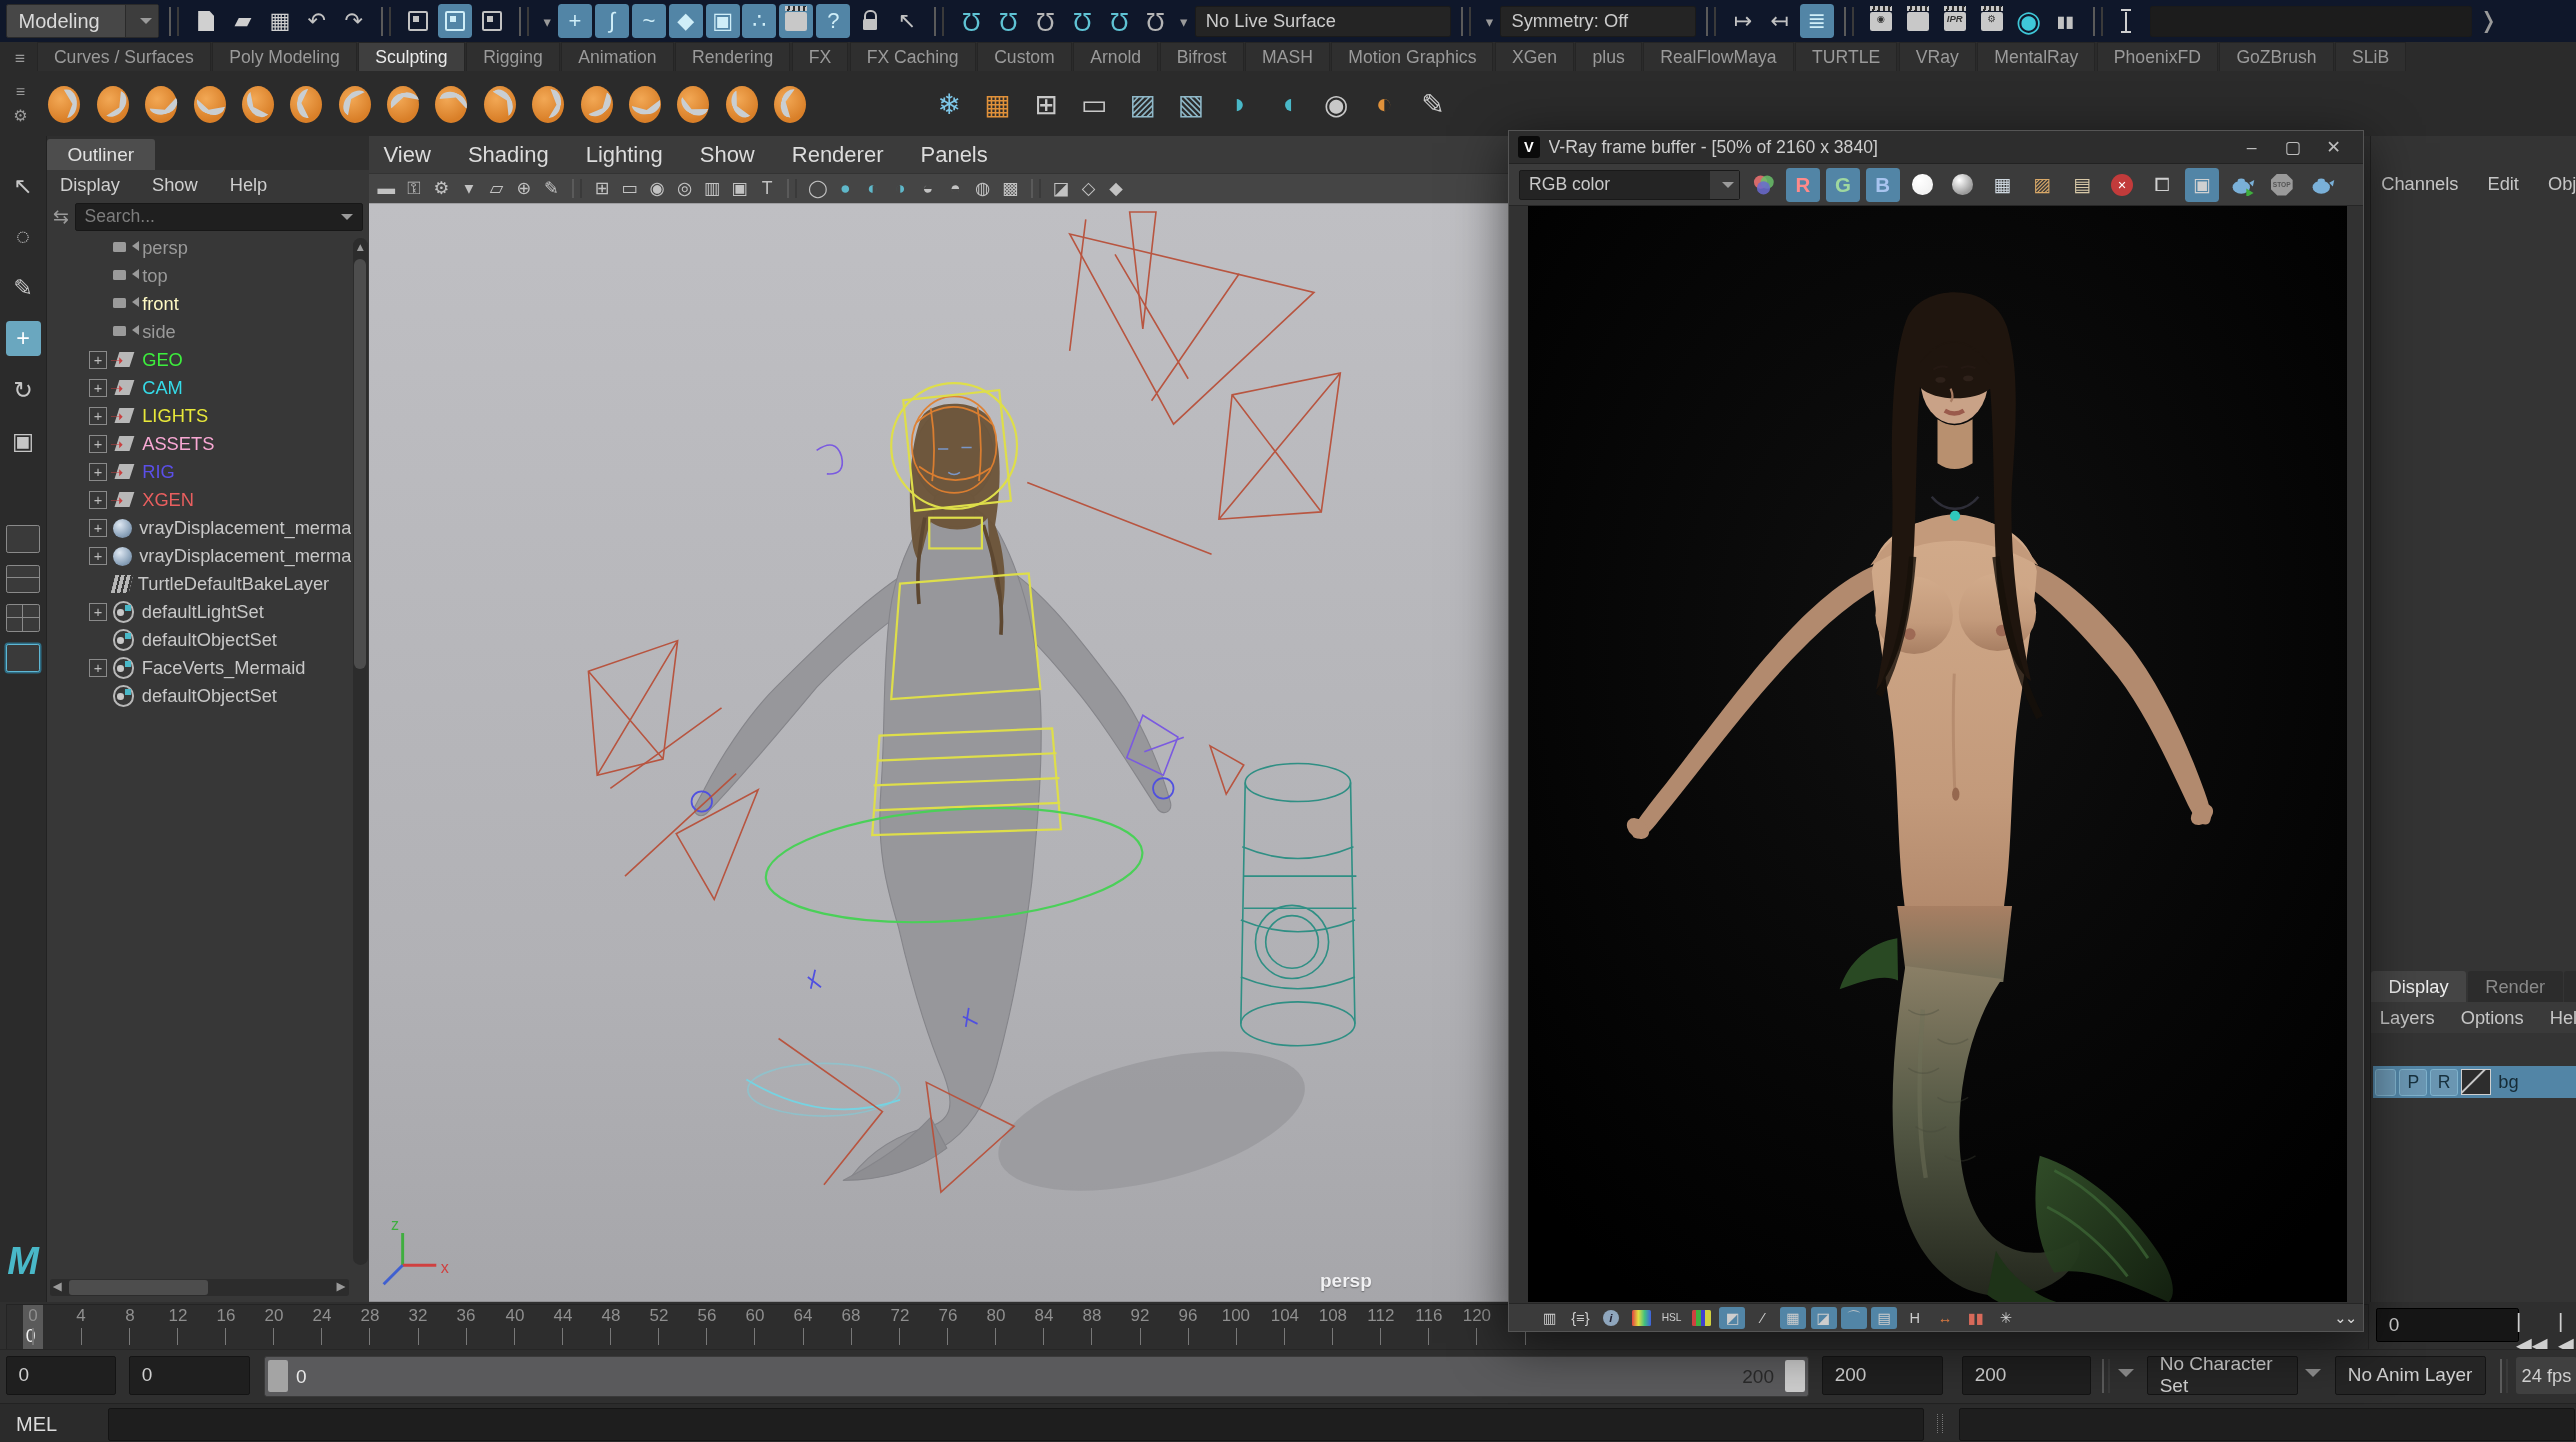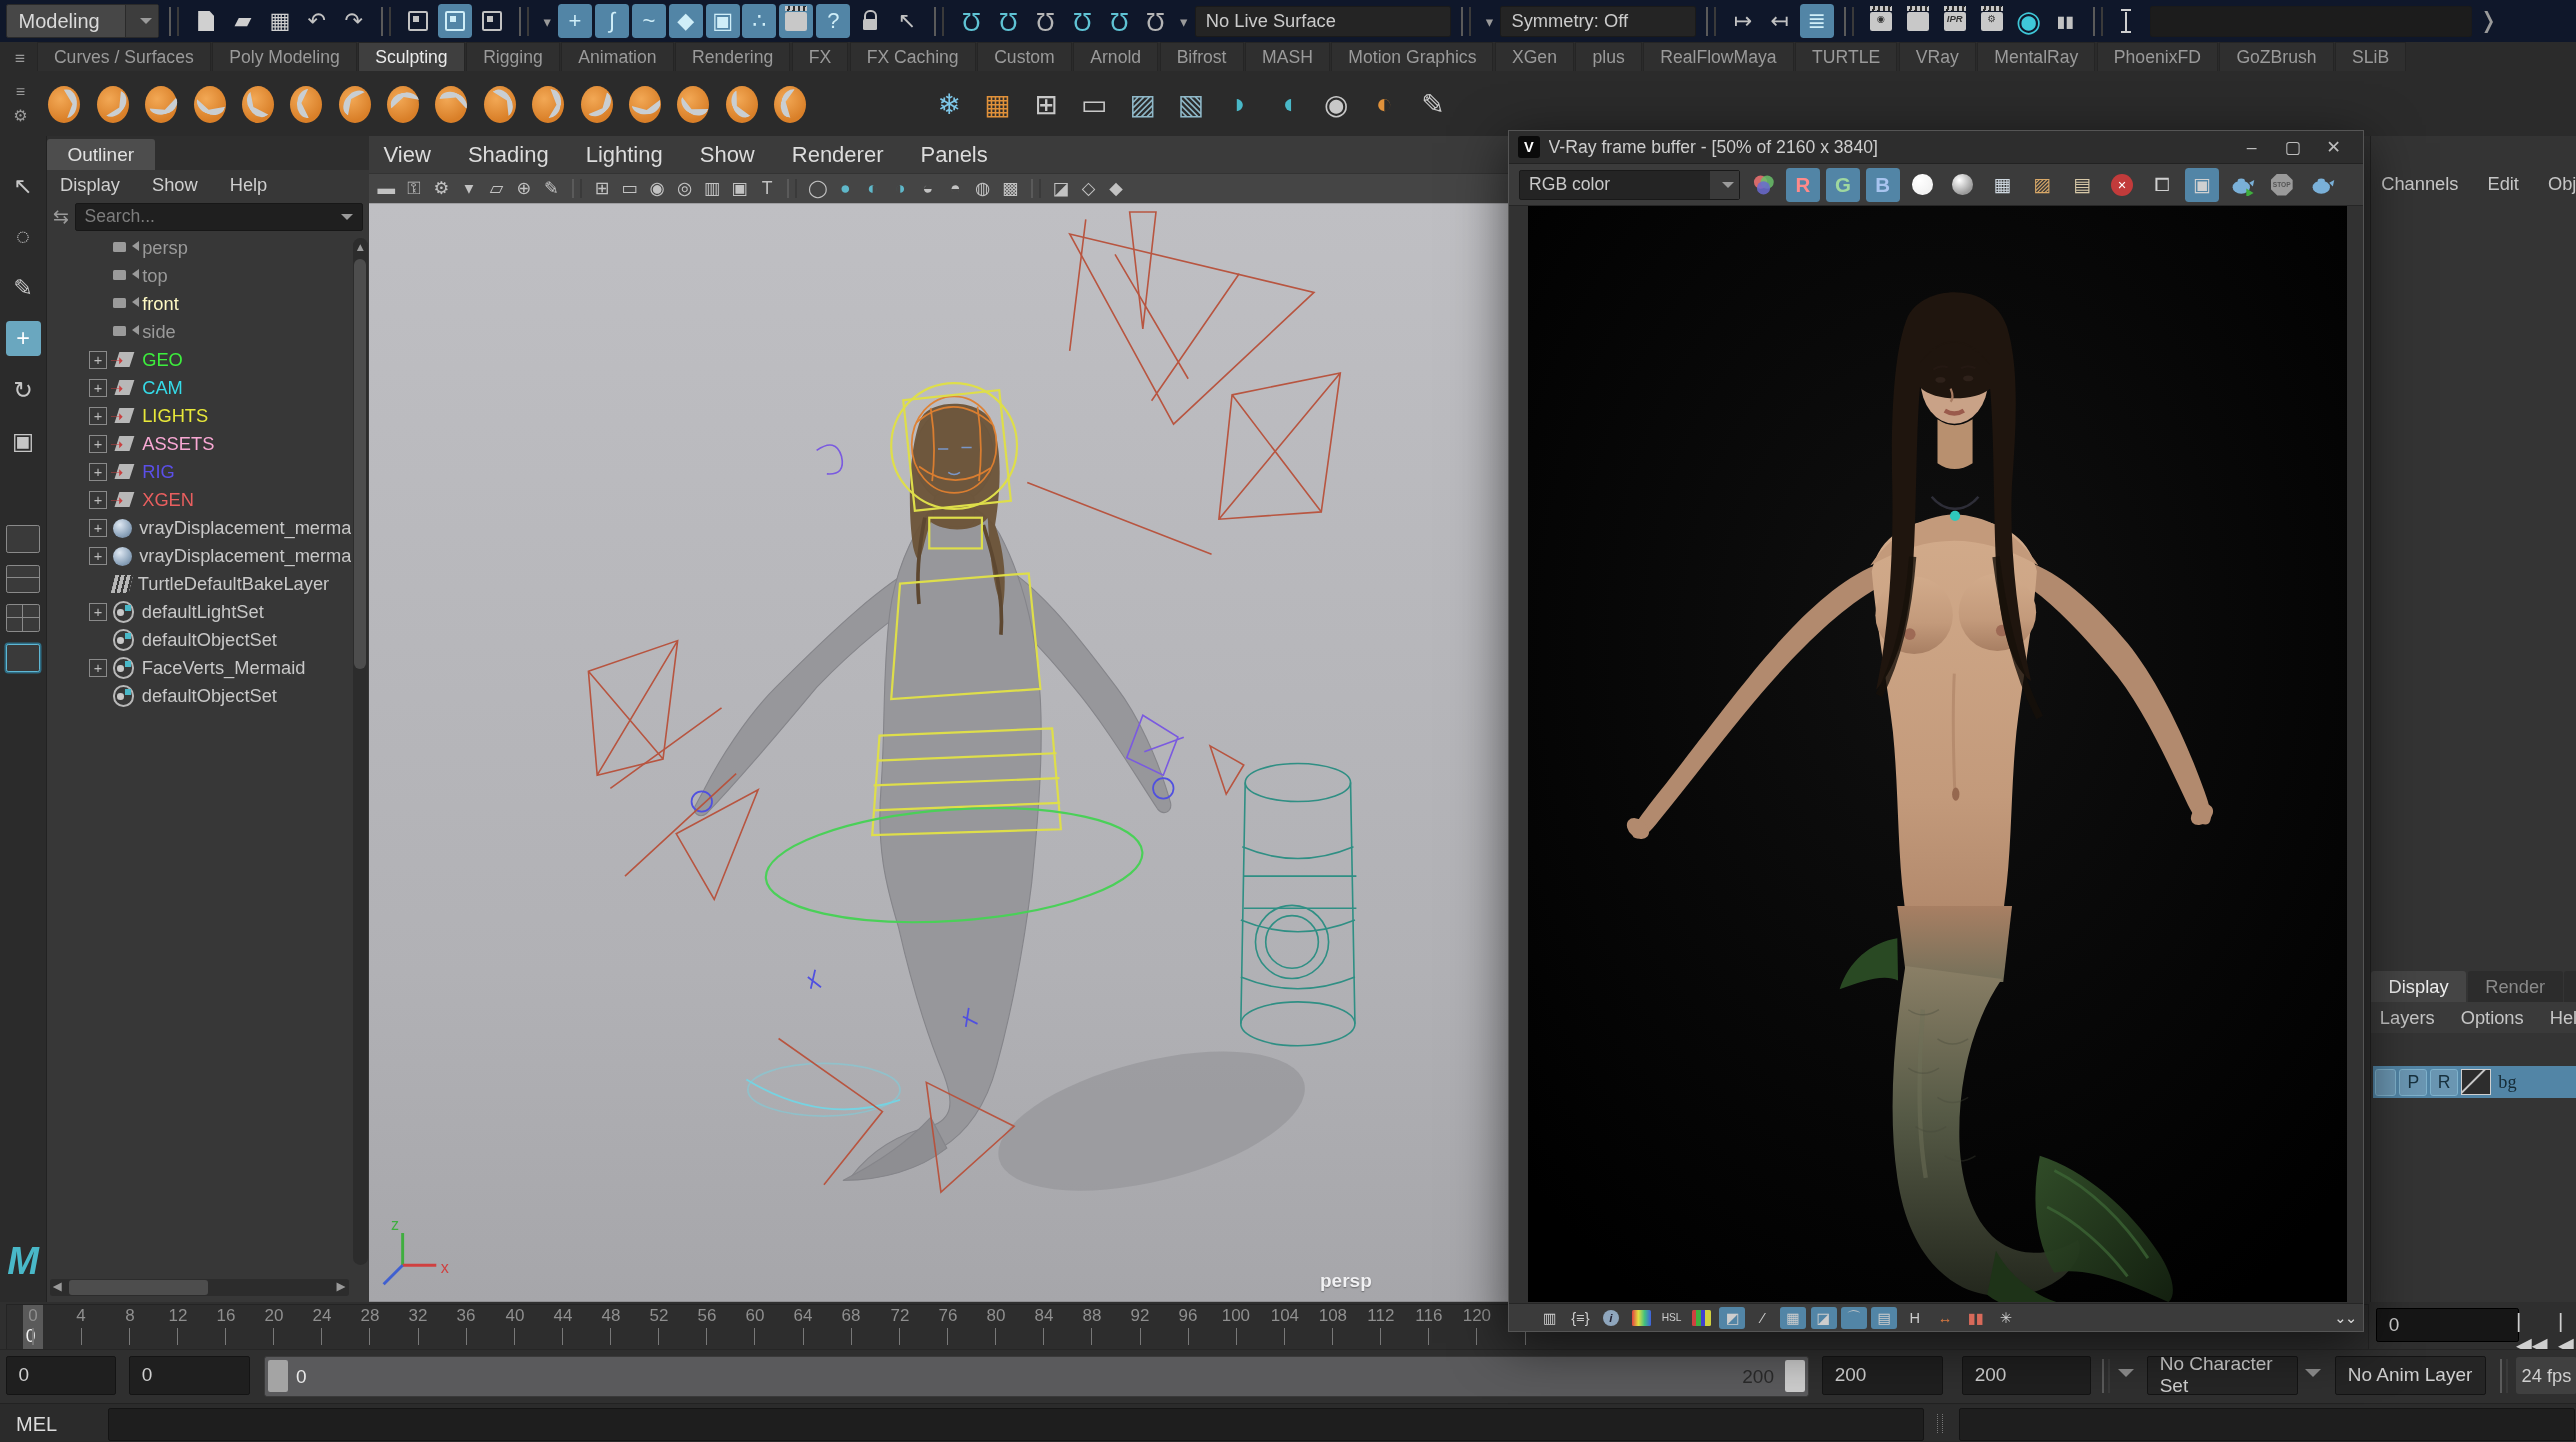--- a/index.html
+++ b/index.html
@@ -105,21 +105,21 @@
   #dock-menus{height:32px;margin-top:32px;display:flex;align-items:center;gap:29px;padding-left:10.2px;font-size:18.3px;color:#c6c6c6;}
   #dock-tabs{position:absolute;left:0;top:834px;width:219px;height:32px;display:flex;align-items:flex-end;}
   .dtab{height:31px;display:flex;align-items:center;padding:0 17.6px;font-size:18.3px;white-space:nowrap;}
   .dtab.active{background:#454545;color:#eee;border-radius:2.9px 2.9px 0 0;}
   .dtab.dim{background:#2c2c2c;color:#8a8a8a;margin-left:1.5px;border-radius:2.9px 2.9px 0 0;}
   #dock-menus2{position:absolute;left:0;top:866px;width:206px;height:31px;display:flex;align-items:center;gap:26px;padding-left:8.8px;font-size:18.3px;color:#c6c6c6;background:#3a3a3a;}
   #layer-row{position:absolute;left:1.5px;top:930px;width:205px;height:32px;background:#5285a6;display:flex;align-items:center;gap:2.9px;padding-left:2.9px;}
   .lcell{height:25px;border:0.7px solid #7fb2cc;border-radius:2.9px;background:rgba(255,255,255,.14);color:#17303d;font-size:17.6px;display:flex;align-items:center;justify-content:center;}
   #layer-swatch{width:28px;height:23.4px;background:#2d2d2d;border:1.5px solid #cfcfcf;position:relative;overflow:hidden;}
   #layer-swatch:before{content:"";position:absolute;left:-4.4px;top:25px;width:44px;border-top:2.2px solid #c8c8c8;transform:rotate(-45deg);transform-origin:left top;}
-  #layer-name{color:#152b36;font-size:18.3px;margin-left:4.4px;font-family:Liberation Serif, serif;}
+  #layer-name{color:#152b36;font-size:18.3px;margin-left:4.4px;}
 
   
   #vfb{left:1508px;top:130px;width:854px;height:1200px;background:#323232;border:0.7px solid #555;box-shadow:0 11.7px 51px rgba(0,0,0,.6);z-index:10;}
   #vfb-title{height:32px;background:#2d2d2d;display:flex;align-items:center;padding:0 8.8px;border-bottom:0.7px solid #222;}
   #vfb-logo{width:22px;height:22px;background:#0a0a0a;border-radius:2.9px;color:#fff;font-size:14.6px;display:flex;align-items:center;justify-content:center;margin-right:8.8px;font-weight:bold;}
   #vfb-title .t{flex:1;font-size:17.6px;color:#cdcdcd;white-space:nowrap;overflow:hidden;}
   .winbtn{width:41px;height:25px;display:flex;align-items:center;justify-content:center;color:#bdbdbd;font-size:17.6px;}
   #vfb-toolbar{height:41px;background:#3b3b3b;display:flex;align-items:center;padding:0 10.2px;gap:5.9px;border-bottom:0.7px solid #262626;overflow:hidden;}
   #vfb-chan{width:219px;height:28px;background:#242424;border:0.7px solid #191919;border-radius:2.2px;display:flex;align-items:center;flex:0 0 auto;}
   #vfb-chan .lbl{flex:1;padding-left:8.8px;font-size:17.6px;color:#c9c9c9;}

